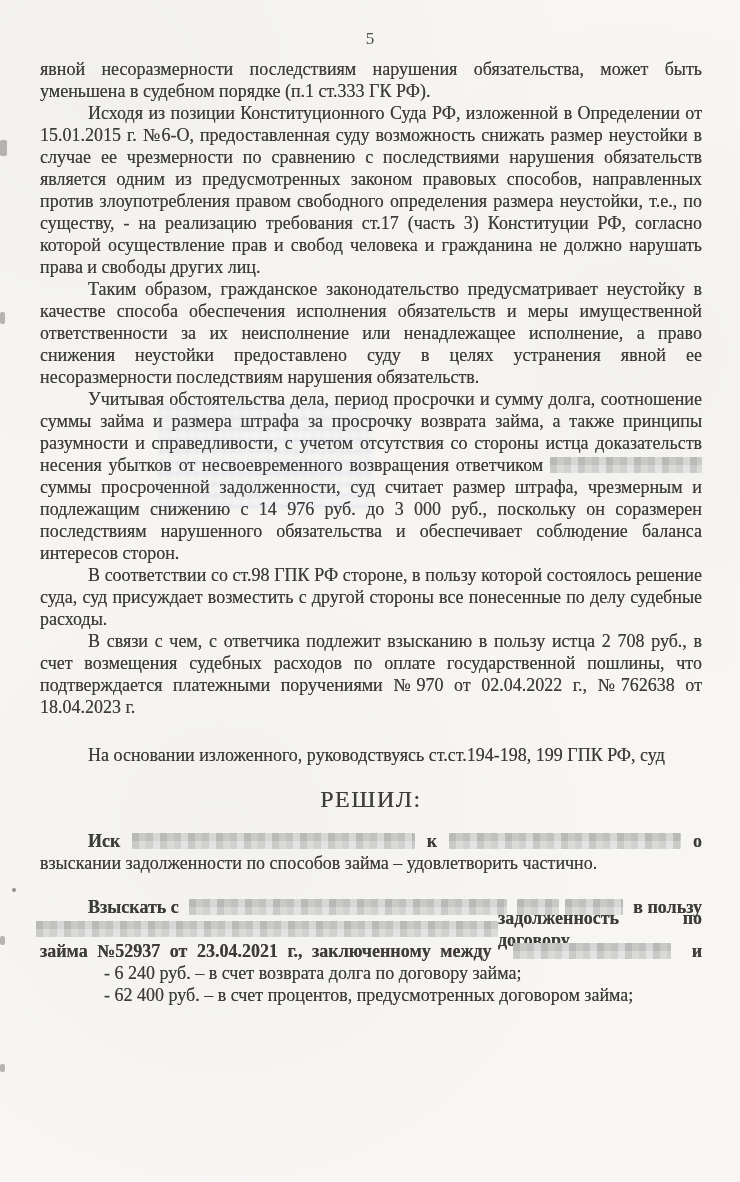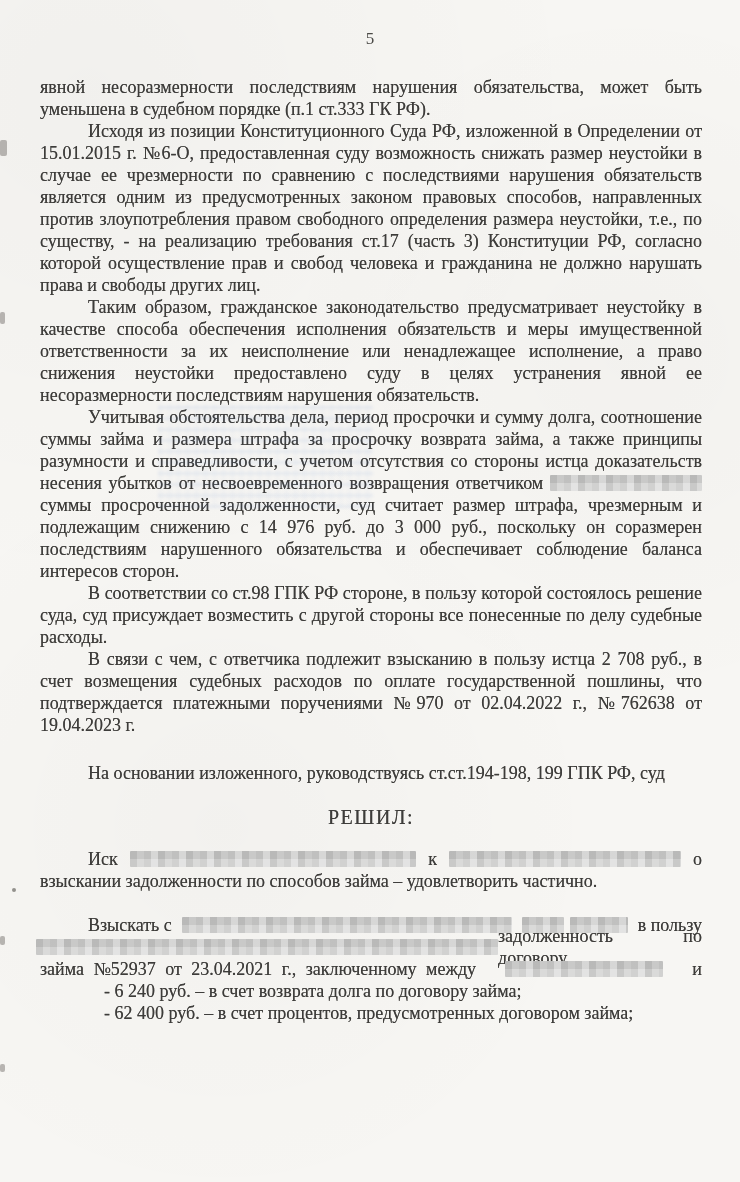--- a/index.html
+++ b/index.html
@@ -21,42 +21,43 @@
       #f7f6f3;
     box-sizing:border-box;
     padding-top:28px;
   }
   .page-number{
     text-align:center;
     font-size:17px;line-height:22px;
     color:#4a4946;
   }
   .content{
-    margin:26px 38px 0 40px;
+    margin:8px 38px 0 40px;
     width:662px;
     font-size:18px;
     line-height:22px;
     text-align:justify;
     text-shadow:0 0 0.6px rgba(66,64,60,0.75);
   }
   p{margin:0;text-indent:48px;}
   p.noindent{text-indent:0;}
   p.spaced{margin-top:26px;}
   .decision{
     margin:22px 0 0 0;
     text-align:center;
     font-weight:normal;
-    font-size:20px;
+    font-size:24px;
     letter-spacing:1.5px;
     text-indent:0;
   }
   .rline{
     display:flex;
     align-items:center;
     height:22px;
+    font-weight:bold;
   }
   .rline .ind{width:48px;flex:0 0 auto;}
   .rline .grow{flex:1 1 auto;}
   .mt20{margin-top:20px;}
   .mt22{margin-top:22px;justify-content:flex-end;}
   .redact{
     display:inline-block;
     height:16px;
     flex:0 0 auto;
     background:
@@ -111,21 +112,21 @@
 
     <p>Исходя из позиции Конституционного Суда РФ, изложенной в Определении от 15.01.2015 г. №6-О, предоставленная суду возможность снижать размер неустойки в случае ее чрезмерности по сравнению с последствиями нарушения обязательств является одним из предусмотренных законом правовых способов, направленных против злоупотребления правом свободного определения размера неустойки, т.е., по существу, - на реализацию требования ст.17 (часть 3) Конституции РФ, согласно которой осуществление прав и свобод человека и гражданина не должно нарушать права и свободы других лиц.</p>
 
     <p>Таким образом, гражданское законодательство предусматривает неустойку в качестве способа обеспечения исполнения обязательств и меры имущественной ответственности за их неисполнение или ненадлежащее исполнение, а право снижения неустойки предоставлено суду в целях устранения явной ее несоразмерности последствиям нарушения обязательств.</p>
 
     <p><span>Учитывая обстоятельства дела, период просрочки и сумму долга, соотношение суммы займа и размера штрафа за просрочку возврата займа, а также принципы разумности и справедливости, с учетом отсутствия со стороны истца доказательств несения убытков от несвоевременного возвращения ответчиком</span> <span class="redact inline" style="width:152px"></span> <span>суммы просроченной задолженности, суд считает размер штрафа, чрезмерным и подлежащим снижению с 14 976 руб. до 3 000 руб., поскольку он соразмерен последствиям нарушенного обязательства и обеспечивает соблюдение баланса интересов сторон.</span></p>
 
 
     <p>В соответствии со ст.98 ГПК РФ стороне, в пользу которой состоялось решение суда, суд присуждает возместить с другой стороны все понесенные по делу судебные расходы.</p>
 
-    <p>В связи с чем, с ответчика подлежит взысканию в пользу истца 2 708 руб., в счет возмещения судебных расходов по оплате государственной пошлины, что подтверждается платежными поручениями №970 от 02.04.2022 г., №762638 от 19.04.2023 г.</p>
+    <p>В связи с чем, с ответчика подлежит взысканию в пользу истца 2 708 руб., в счет возмещения судебных расходов по оплате государственной пошлины, что подтверждается платежными поручениями №970 от 02.04.2022 г., №762638 от 18.04.2023 г.</p>
 
     <p class="spaced">На основании изложенного, руководствуясь ст.ст.194-198, 199 ГПК РФ, суд</p>
 
     <h3 class="decision">РЕШИЛ:</h3>
 
     <div class="rline mt20">
       <span class="ind"></span>
       <span>Иск</span>
       <span class="gap12"></span>
       <span class="redact grow"></span>

